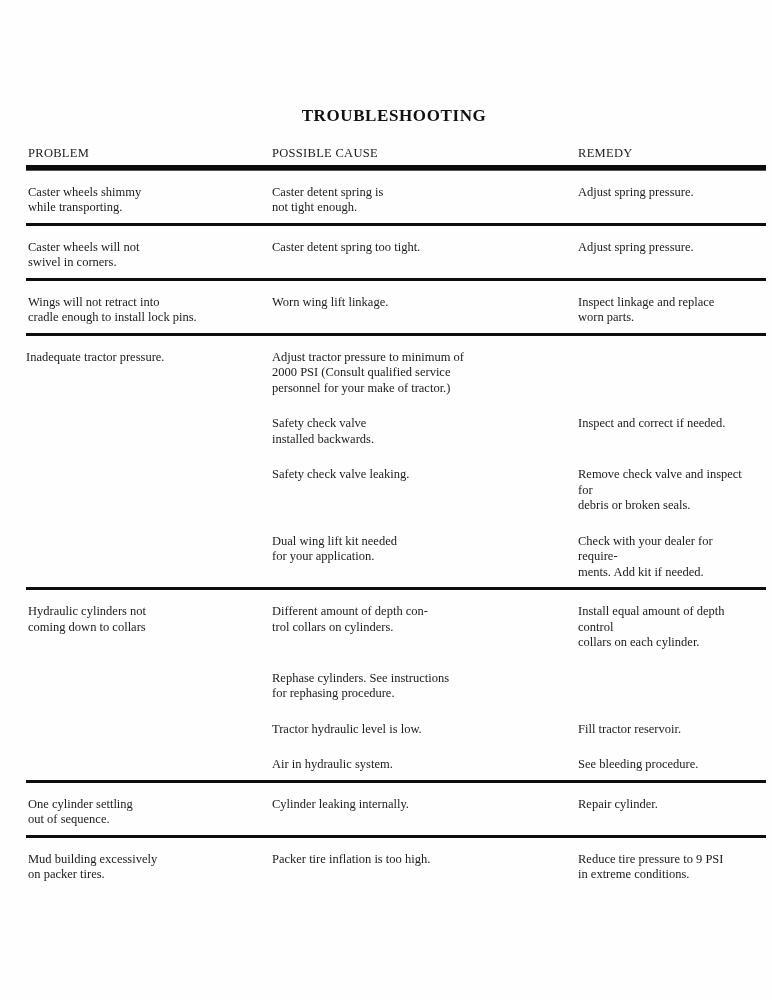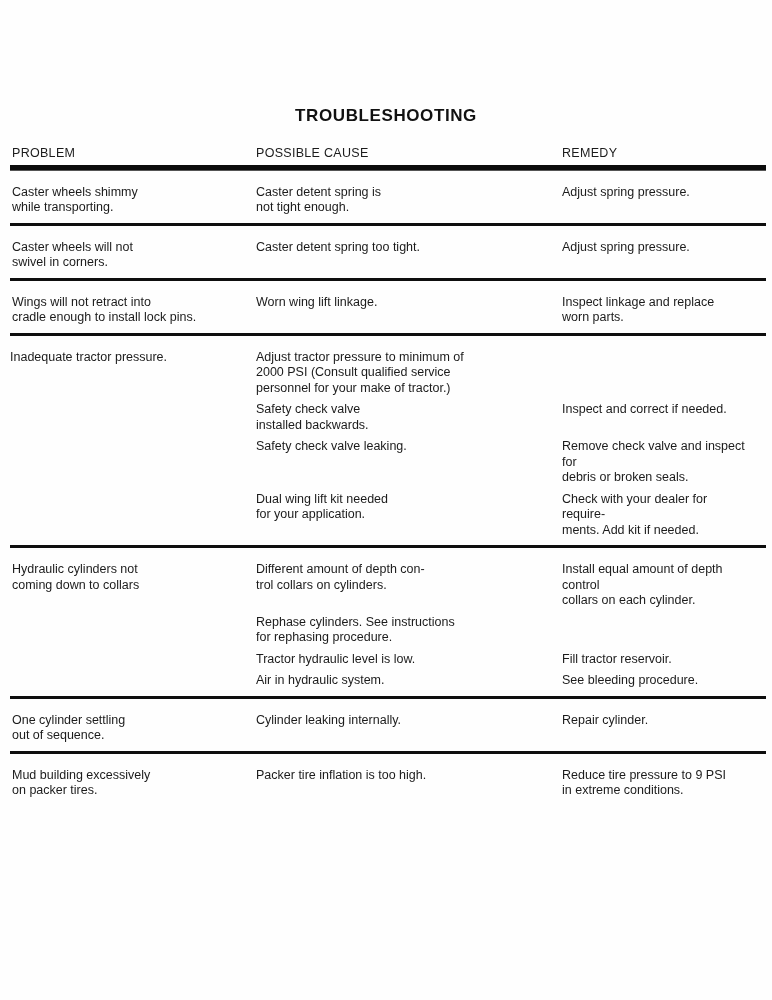--- a/index.html
+++ b/index.html
@@ -5,24 +5,25 @@
   html, body {
     margin: 0;
     padding: 0;
     background: #ffffff;
   }
   .page {
     position: relative;
     width: 772px;
     height: 1000px;
     background: #fefefe;
-    font-family: Liberation Sans, sans-serif;
+    font-family: Liberation Serif, serif;
     color: #1b1b1b;
     overflow: hidden;
     box-sizing: border-box;
+    padding-left: 16px;
   }
   .title {
     margin: 0;
     padding-top: 106px;
     text-align: center;
     font-size: 17px;
     font-weight: bold;
     letter-spacing: 0.6px;
     color: #111;
   }
@@ -52,21 +53,21 @@
   }
   .group:last-child {
     border-bottom: none;
   }
   .entry {
     display: grid;
     grid-template-columns: 230px 290px 1fr;
     gap: 16px;
   }
   .entry + .entry {
-    margin-top: 6px;
+    margin-top: 20px;
   }
   .cell {
     font-size: 12.5px;
     line-height: 15.5px;
     white-space: pre-line;
     padding-right: 14px;
     color: #1b1b1b;
   }
   .cell.problem {
     padding-left: 2px;

